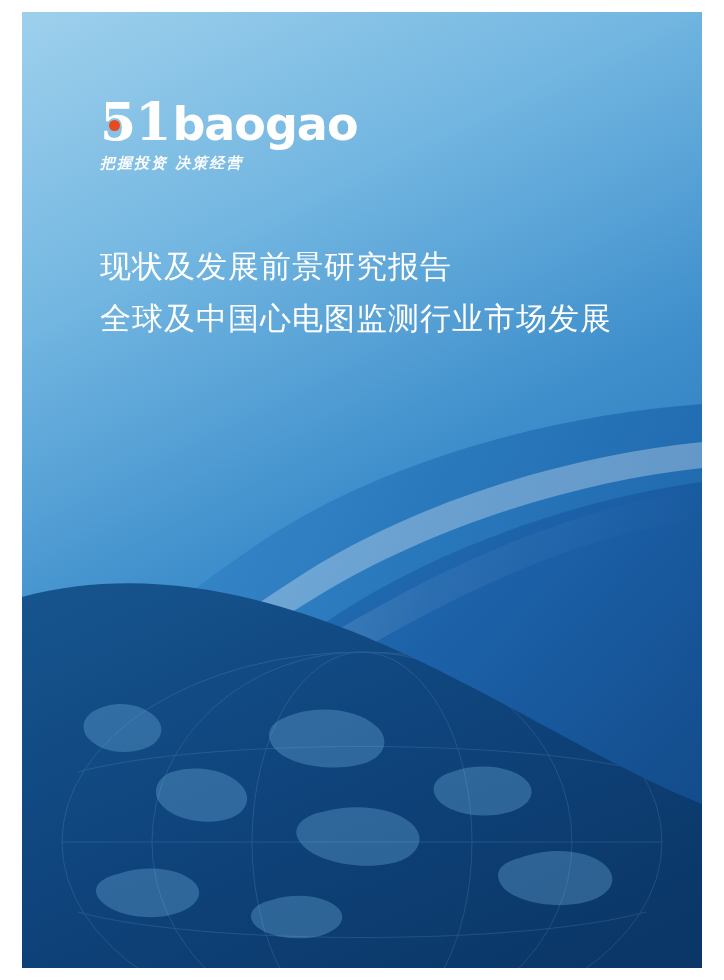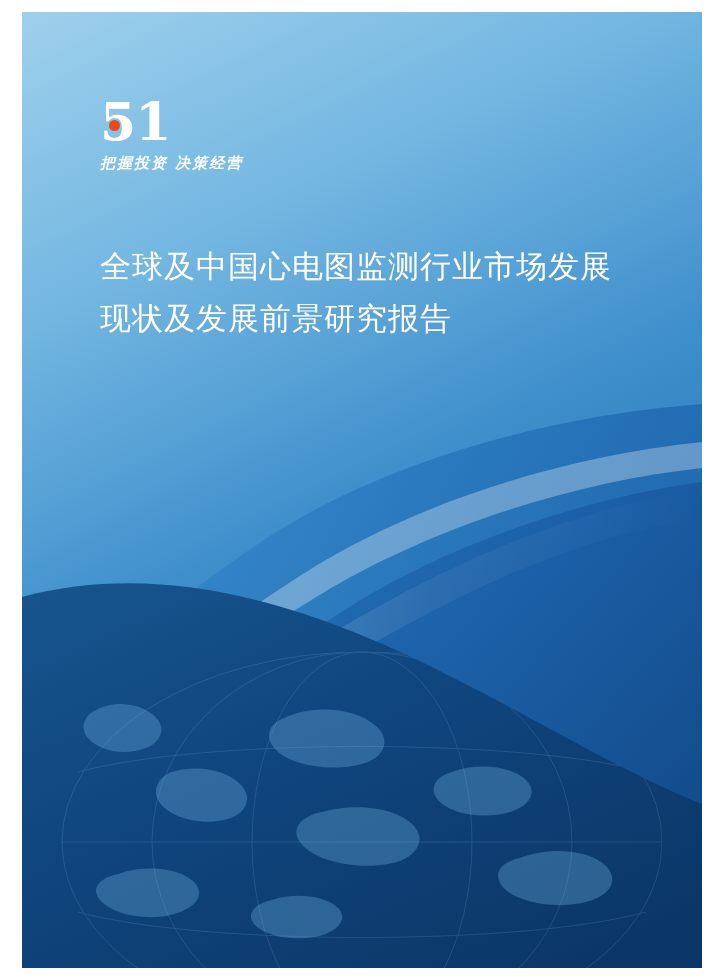--- a/index.html
+++ b/index.html
@@ -174,23 +174,24 @@
         <line x1="40" y1="830" x2="640" y2="830"></line>
         <path d="M56,760 C180,726 500,726 624,760"></path>
         <path d="M56,900 C180,934 500,934 624,900"></path>
       </g>
     </svg>
 
     <div class="logo-block">
       <div class="logo-row">
         <span class="logo-51">51</span>
         <span class="logo-dot"></span>
+        <span class="logo-word">baogao</span>
       </div>
       <div class="logo-sub">把握投资 决策经营</div>
     </div>
 
     <div class="title">
+      <span class="title-line">现状及发展前景研究报告</span>
       <span class="title-line">全球及中国心电图监测行业市场发展</span>
-      <span class="title-line">现状及发展前景研究报告</span>
     </div>
 
   </div>
 </div>
 
 </body></html>

